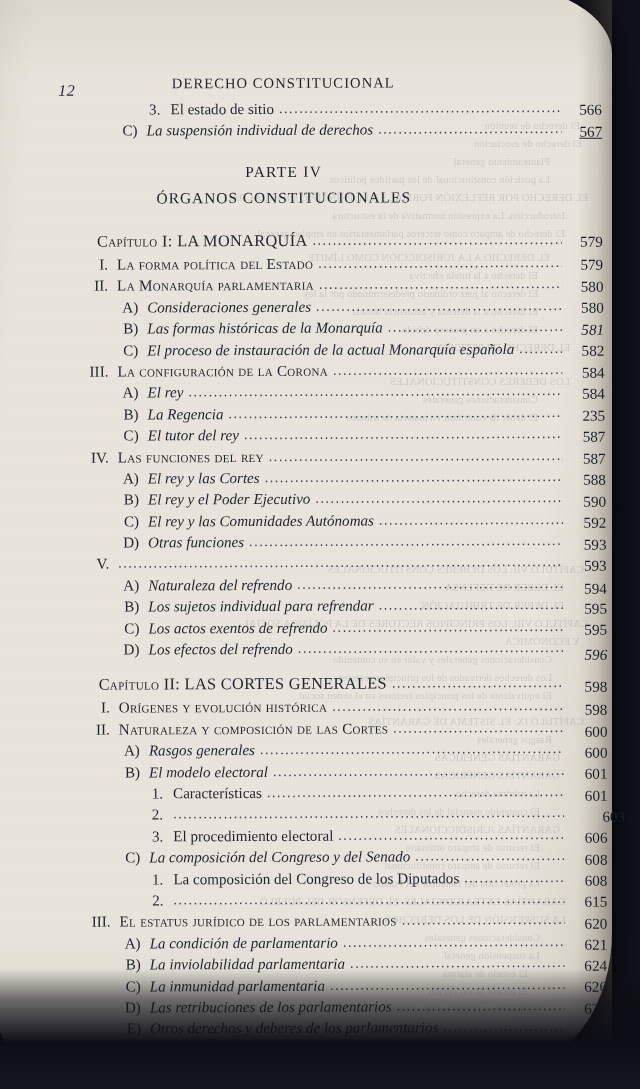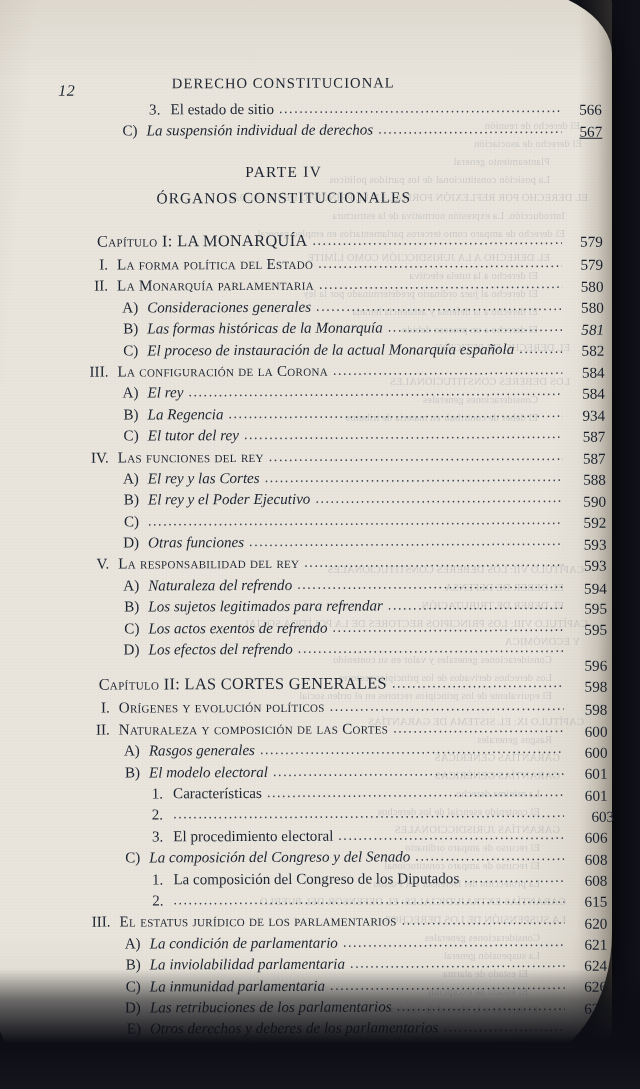--- a/index.html
+++ b/index.html
@@ -355,21 +355,21 @@
         <div class="row lv-let">
           <span class="num">A)</span>
           <span class="txt">El rey</span>
           <span class="dots">................................................................................................................................................................</span>
           <span class="pg" style="left: 3.41769px; top: 3.0787px;">584</span>
         </div>
         <div class="row lv-let">
           <span class="num">B)</span>
           <span class="txt">La Regencia</span>
           <span class="dots">................................................................................................................................................................</span>
-          <span class="pg" style="left: 3.59555px; top: 3.17875px;">934</span>
+          <span class="pg" style="left: 3.59555px; top: 3.17875px;">235</span>
         </div>
         <div class="row lv-let">
           <span class="num">C)</span>
           <span class="txt">El tutor del rey</span>
           <span class="dots">................................................................................................................................................................</span>
           <span class="pg" style="left: 3.76274px; top: 3.27279px;">587</span>
         </div>
         <div class="row lv-rom">
           <span class="num">IV.</span>
           <span class="txt">Las funciones del rey</span>
@@ -383,68 +383,68 @@
           <span class="pg" style="left: 4.06173px; top: 3.44097px;">588</span>
         </div>
         <div class="row lv-let">
           <span class="num">B)</span>
           <span class="txt">El rey y el Poder Ejecutivo</span>
           <span class="dots">................................................................................................................................................................</span>
           <span class="pg" style="left: 4.19201px; top: 3.51426px;">590</span>
         </div>
         <div class="row lv-let">
           <span class="num">C)</span>
+          <span class="txt">El rey y las Comunidades Autónomas</span>
           <span class="dots">................................................................................................................................................................</span>
           <span class="pg" style="left: 4.30857px; top: 3.57982px;">592</span>
         </div>
         <div class="row lv-let">
           <span class="num">D)</span>
           <span class="txt">Otras funciones</span>
           <span class="dots">................................................................................................................................................................</span>
           <span class="pg" style="left: 4.41082px; top: 3.63734px;">593</span>
         </div>
         <div class="row lv-rom">
           <span class="num">V.</span>
-          <span class="txt">La responsabilidad del rey</span>
           <span class="dots">................................................................................................................................................................</span>
           <span class="pg" style="left: 4.49824px; top: 3.68651px;">593</span>
         </div>
         <div class="row lv-let">
           <span class="num">A)</span>
           <span class="txt">Naturaleza del refrendo</span>
           <span class="dots">................................................................................................................................................................</span>
           <span class="pg" style="left: 4.57038px; top: 5px;">594</span>
         </div>
         <div class="row lv-let">
           <span class="num">B)</span>
-          <span class="txt">Los sujetos legitimados para refrendar</span>
+          <span class="txt">Los sujetos individual para refrendar</span>
           <span class="dots">................................................................................................................................................................</span>
           <span class="pg" style="left: 4.62687px; top: 3.75886px;">595</span>
         </div>
         <div class="row lv-let">
           <span class="num">C)</span>
           <span class="txt">Los actos exentos de refrendo</span>
           <span class="dots">................................................................................................................................................................</span>
           <span class="pg" style="left: 4.66743px; top: 3.78168px;">595</span>
         </div>
         <div class="row lv-let">
           <span class="num">D)</span>
           <span class="txt">Los efectos del refrendo</span>
           <span class="dots">................................................................................................................................................................</span>
-          <span class="pg" style="left: 4.69185px; top: 18px;">596</span>
+          <span class="pg" style="left: 4.69185px; top: 7px; font-style: italic;">596</span>
         </div>
         <div class="row lv-chap gap-before">
           <span class="num"></span>
           <span class="txt">Capítulo II: LAS CORTES GENERALES</span>
           <span class="dots">................................................................................................................................................................</span>
           <span class="pg" style="left: 4.7px; top: 3.8px;">598</span>
         </div>
         <div class="row lv-rom">
           <span class="num">I.</span>
-          <span class="txt">Orígenes y evolución políticos</span>
+          <span class="txt">Orígenes y evolución histórica</span>
           <span class="dots">................................................................................................................................................................</span>
           <span class="pg" style="left: 4.69185px; top: 3.79541px;">598</span>
         </div>
         <div class="row lv-rom">
           <span class="num">II.</span>
           <span class="txt">Naturaleza y composición de las Cortes</span>
           <span class="dots">................................................................................................................................................................</span>
           <span class="pg" style="left: 4.66743px; top: 3.78168px;">600</span>
         </div>
         <div class="row lv-let">
@@ -461,21 +461,21 @@
         </div>
         <div class="row lv-num">
           <span class="num">1.</span>
           <span class="txt">Características</span>
           <span class="dots">................................................................................................................................................................</span>
           <span class="pg" style="left: 4.49824px; top: 3.68651px;">601</span>
         </div>
         <div class="row lv-num">
           <span class="num">2.</span>
           <span class="dots">................................................................................................................................................................</span>
-          <span class="pg" style="left: 11px; top: 3.63734px; font-family: Liberation Serif, serif;">603</span>
+          <span class="pg" style="left: 22px; top: 3.63734px; font-family: Liberation Serif, serif;">603</span>
         </div>
         <div class="row lv-num">
           <span class="num">3.</span>
           <span class="txt">El procedimiento electoral</span>
           <span class="dots">................................................................................................................................................................</span>
           <span class="pg" style="left: 4.30857px; top: 3.57982px;">606</span>
         </div>
         <div class="row lv-let">
           <span class="num">C)</span>
           <span class="txt">La composición del Congreso y del Senado</span>

